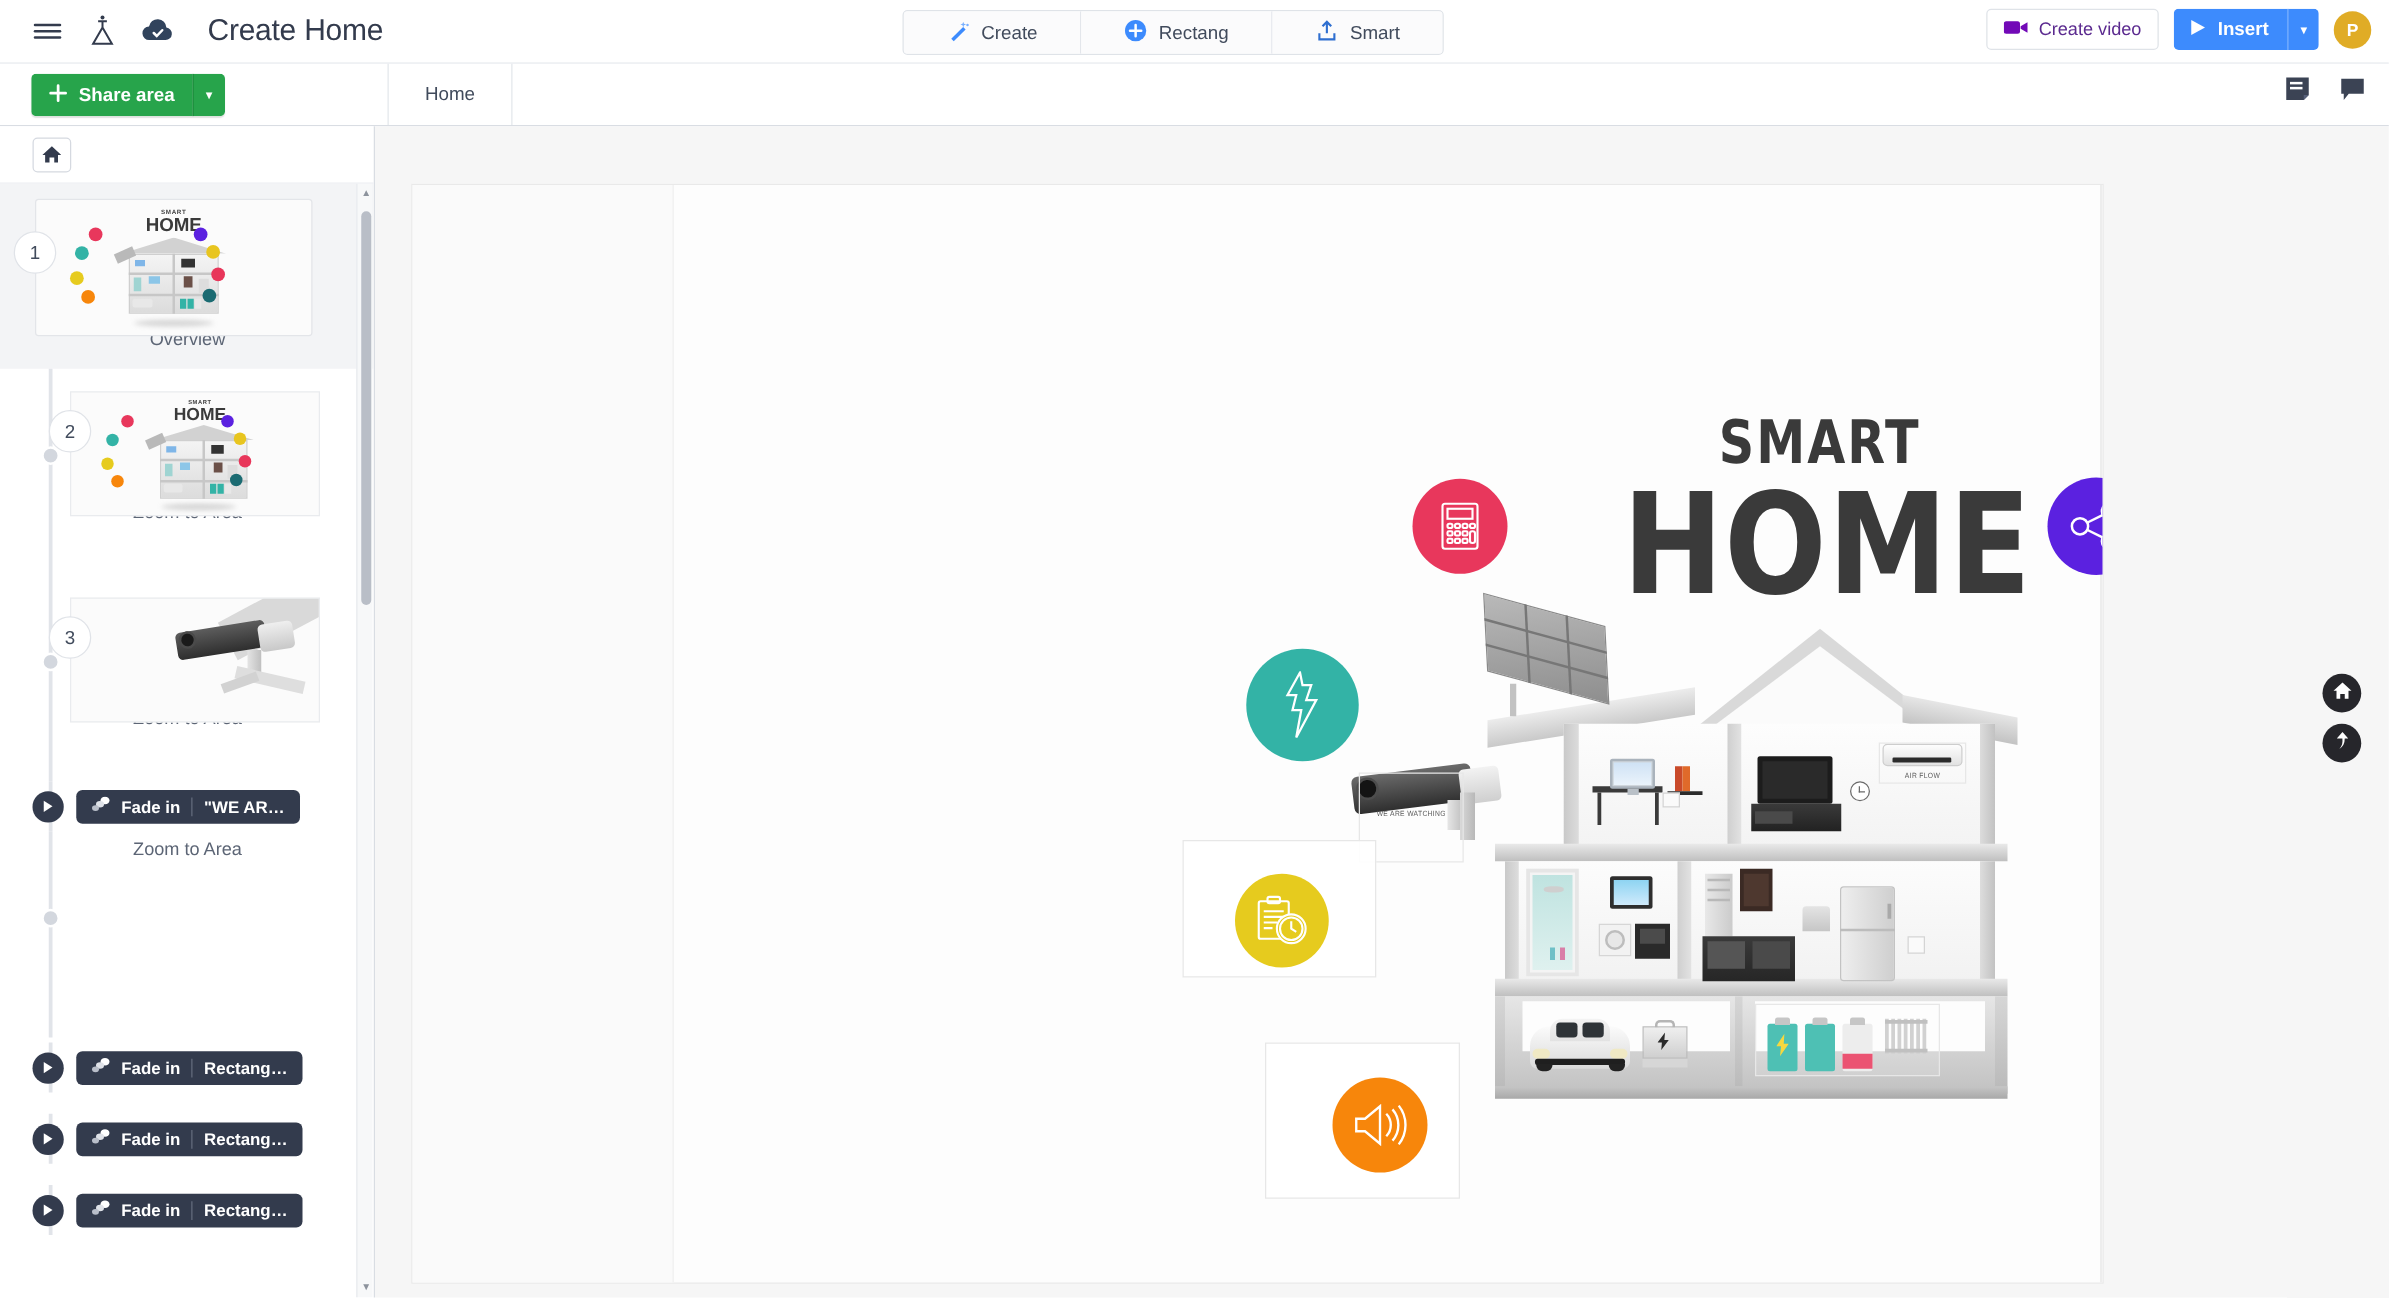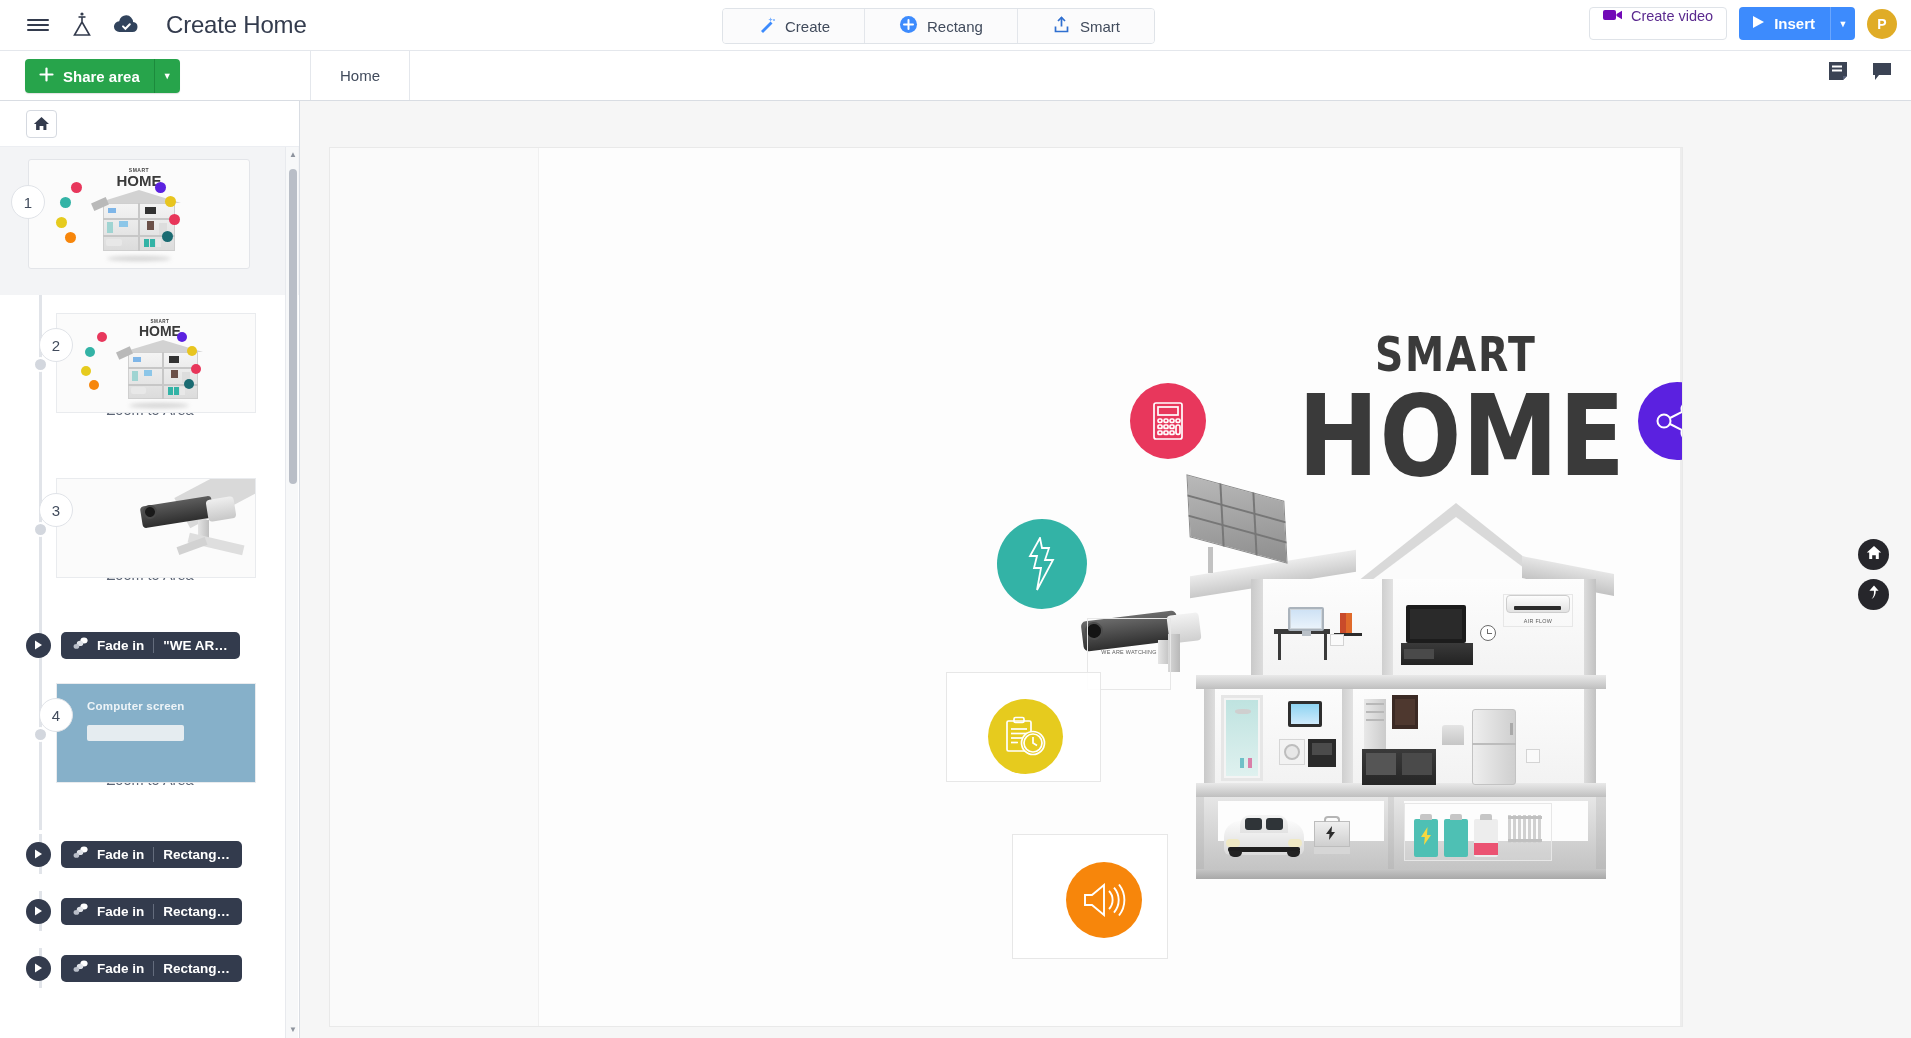--- a/index.html
+++ b/index.html
@@ -39,21 +39,21 @@
     padding:0 34px; font-size:15px; color:#414b5c; cursor:pointer;
     background:#fbfbfc; border-right:1px solid #e3e6eb;
   }
   .ctab:last-child{ border-right:none; }
   .ctab-label{ white-space:nowrap; }
 
   #right-actions{
     position:absolute; right:14px; top:7px; display:flex; align-items:center; gap:12px;
   }
   #create-video{
-    height:33px; display:flex; align-items:flex-start; gap:8px; padding:0 13px;
+    height:33px; display:flex; align-items:center; gap:8px; padding:0 13px;
     border:1px solid #dfe3e8; border-radius:4px; background:#fff;
     font-size:14.5px; color:#5b2a8f; cursor:pointer; white-space:nowrap;
   }
   #present-group{ display:flex; align-items:stretch; height:33px; border-radius:4px; overflow:hidden;}
   #present-btn{
     background:#3d8bfd; color:#fff; font-size:15px; font-weight:700;
     display:flex; align-items:center; gap:9px; padding:0 15px 0 13px; cursor:pointer;
     white-space:nowrap;
   }
   #present-caret{
@@ -361,20 +361,21 @@
           <div class="mini" style="left:31px;top:37px;width:11px;height:11px;border-radius:50%;background:#33b3a6;"></div>
           <div class="mini" style="left:136px;top:36px;width:11px;height:11px;border-radius:50%;background:#e8c51f;"></div>
           <div class="mini" style="left:27px;top:57px;width:11px;height:11px;border-radius:50%;background:#e6cb1e;"></div>
           <div class="mini" style="left:140px;top:54px;width:11px;height:11px;border-radius:50%;background:#e8365a;"></div>
           <div class="mini" style="left:36px;top:72px;width:11px;height:11px;border-radius:50%;background:#f7860b;"></div>
           <div class="mini" style="left:133px;top:71px;width:11px;height:11px;border-radius:50%;background:#1b6b72;"></div>
           <div class="mini" style="left:78px;top:96px;width:64px;height:5px;border-radius:50%;background:rgba(120,120,120,.3);filter:blur(2px);"></div>
         </div>
         <div class="slide-num">1</div>
       </div>
+      <div class="slide-caption">Overview</div>
     </div>
 
     <div class="slide-block" style="height:165px;">
       <div class="rail"></div>
       <div class="rail-dot" style="top:62px;"></div>
       <div class="thumb-wrap" style="width:200px;height:100px;margin-left:56px;padding-top:18px;">
         <div class="thumb brackets" style="width:200px;height:100px;">
           <div class="bracket bk-tl"></div>
             <div class="bracket bk-tr"></div>
           <div class="bracket bk-bl"></div>
@@ -454,31 +455,20 @@
         </span>
         <span>Fade in</span>
         <span class="anim-sep"></span>
         <span class="anim-target">"WE AR…</span>
       </div>
     </div>
 
     <div class="slide-block" style="height:165px;">
       <div class="rail"></div>
       <div class="rail-dot" style="top:62px;"></div>
-      <div class="thumb-wrap" style="width:200px;height:100px;margin-left:56px;padding-top:18px;">
-        <div class="thumb brackets" style="width:200px;height:100px;background:#86b0c9;">
-          <div class="bracket bk-tl"></div>
-            <div class="bracket bk-tr"></div>
-          <div class="bracket bk-bl"></div>
-            <div class="bracket bk-br"></div>
-          <div style="position:absolute;left:30px;top:16px;font-size:11.5px;font-weight:700;color:#eef4f7;letter-spacing:.2px;">Computer screen</div>
-          <div style="position:absolute;left:30px;top:41px;width:97px;height:16px;background:#e5ecf0;border-radius:2px;"></div>
-        </div>
-        <div class="slide-num">4</div>
-      </div>
       <div class="slide-caption">Zoom to Area</div>
     </div>
 
     <div class="anim-row" style="margin-top:4px;">
       <div class="rail"></div>
       <div class="anim-play">
         <svg width="9" height="10" viewBox="0 0 9 10">
             <path d="M1 0.5l7 4.5-7 4.5z" fill="#fff"></path>
           </svg>
       </div>

